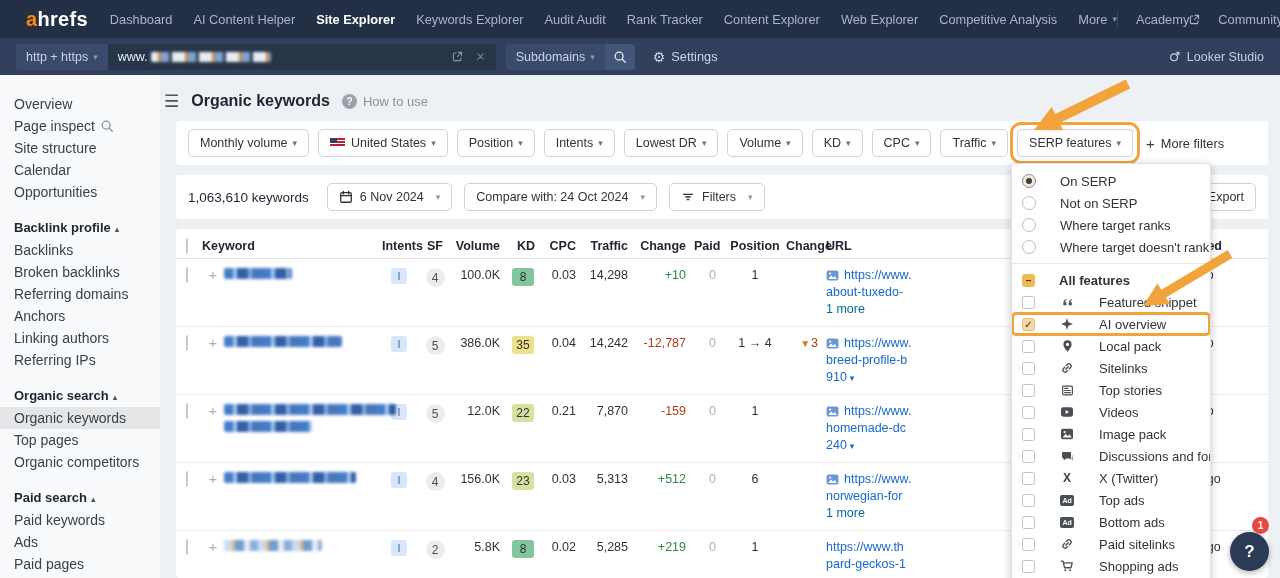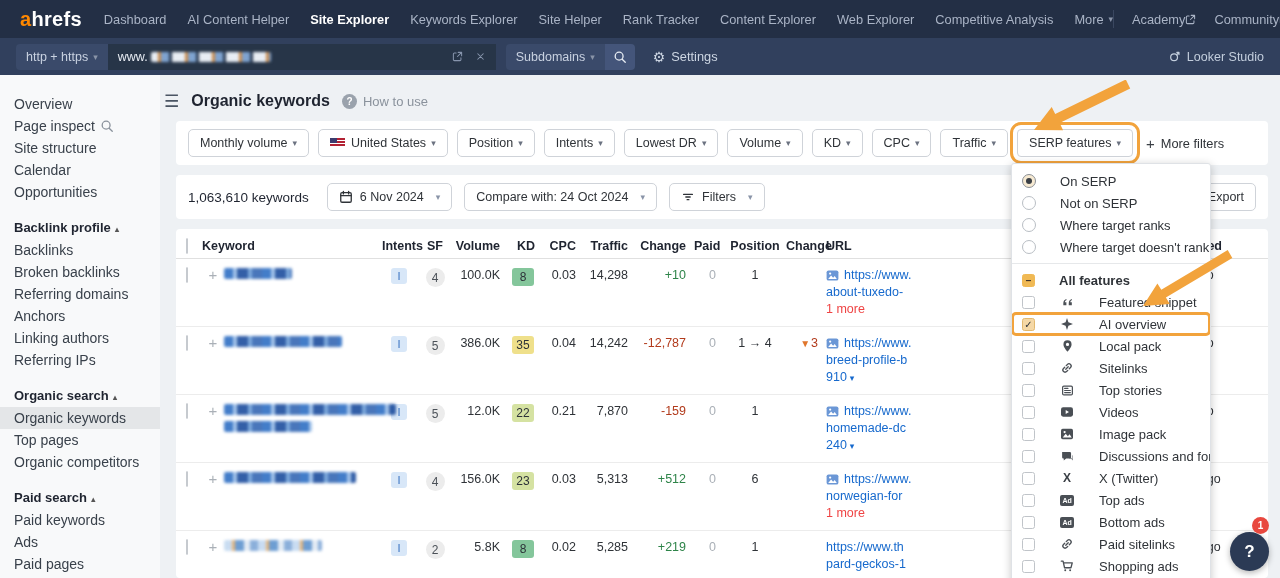--- a/index.html
+++ b/index.html
@@ -2,21 +2,21 @@
 <html><head>
 <meta charset="utf-8">
 <style>
   * { margin:0; padding:0; box-sizing:border-box; }
   html,body { width:1280px; height:578px; overflow:hidden; }
   body { position:relative; font-family:"Liberation Sans","DejaVu Sans",sans-serif; background:#eef1f4; font-size:13px; color:#2f3338; }
   .icon svg { display:block; }
   .caret { font-size:9px; color:#8a94a8; margin-left:5px; }
 
   
-  .topnav { position:absolute; top:0; left:0; right:0; height:38px; background:#232f45; display:flex; align-items:center; padding:0 20px; z-index:10; }
+  .topnav { position:absolute; top:0; left:0; right:0; height:38px; background:#232f45; display:flex; align-items:center; padding:0 26px; z-index:10; }
   .logo { font-size:20px; font-weight:700; letter-spacing:.3px; margin-right:22px; cursor:pointer; }
   .logo .a { color:#ff8800; } .logo .rest { color:#fff; }
   .nav-items { display:flex; align-items:center; gap:21px; }
   .nav-item { color:#aab4c6; font-size:12.8px; cursor:pointer; white-space:nowrap; display:flex; align-items:center; }
   .nav-item.active { color:#fff; font-weight:700; }
   .nav-right { margin-left:auto; display:flex; align-items:center; gap:18px; }
   .nav-divider { width:1px; height:18px; background:#3a4760; }
   .nav-link { color:#aab4c6; font-size:12.8px; display:flex; align-items:center; cursor:pointer; }
 
   
@@ -78,21 +78,21 @@
   .kwblur.light { background:repeating-linear-gradient(90deg,#bcd4ee 0 8px,#e0a45c 8px 11px,#4a86c8 11px 20px,#dde7f2 20px 26px,#6f9cd2 26px 34px); opacity:.8; }
   .intent-badge { display:inline-flex; width:16px; height:16px; border-radius:3px; background:#d8e7f8; color:#3b73c2; font-size:11px; align-items:center; justify-content:center; cursor:pointer; }
   .sf-pill { display:inline-flex; min-width:19px; height:19px; border-radius:10px; background:#ececec; color:#4b5158; font-size:12px; align-items:center; justify-content:center; padding:0 4px; }
   .kd-pill { display:inline-flex; width:22px; height:18px; border-radius:3px; color:#2d3238; font-size:12px; align-items:center; justify-content:center; margin-left:4px; }
   .kd-easy { background:#84c69b; } .kd-lime { background:#d5e2a2; } .kd-medium { background:#efe08b; }
   .pos { color:#2e8449; } .neg { color:#b23b1c; } .muted { color:#aab0b7; }
   .poschg .tri { color:#e0762c; font-size:10px; margin-right:1px; } .poschg .n { color:#b23b1c; }
   .urlcell { display:flex; flex-direction:column; gap:3px; }
   .urlline { display:flex; align-items:center; gap:5px; color:#1669cd; cursor:pointer; white-space:nowrap; }
   .url2 { margin-left:0; color:#1669cd; cursor:pointer; }
-  .url3-more { color:#ef4444; } .url3-link { color:#1669cd; cursor:pointer; }
+  .url3-more { color:#0369a1; } .url3-link { color:#1669cd; cursor:pointer; }
   .url3-link .caret { color:#1669cd; font-size:9px; margin-left:3px; }
   .serp-btn { display:inline-flex; align-items:center; gap:6px; height:25px; padding:0 9px; border:1px solid #d0d3d8; border-radius:4px; background:#fff; font-size:12px; cursor:pointer; }
   .updated { color:#2f3338; }
 
   
   .serp-dropdown { position:absolute; top:33px; left:-7px; width:200px; height:432px; background:#fff; z-index:40; border:1px solid #dfe2e6; border-radius:3px; box-shadow:0 2px 10px rgba(0,0,0,.22); padding-top:6px; overflow:hidden; cursor:default; }
   .dd-item { height:22px; display:flex; align-items:center; gap:24px; padding:0 10px; font-size:13px; color:#2f3338; cursor:pointer; white-space:nowrap; }
   .dd-item .lbl { font-weight:400; }
   .dd-item.bold .lbl { font-weight:700; }
   .radio { width:14px; height:14px; border:1px solid #b9bec4; border-radius:50%; flex:0 0 auto; position:relative; background:#fff; }
@@ -116,21 +116,21 @@
 </head>
 <body>
 
 <div class="topnav">
   <div class="logo"><span class="a">a</span><span class="rest">hrefs</span></div>
   <div class="nav-items">
       <div class="nav-item">Dashboard</div>
       <div class="nav-item">AI Content Helper</div>
       <div class="nav-item active">Site Explorer</div>
       <div class="nav-item">Keywords Explorer</div>
-      <div class="nav-item">Site Helper</div>
+      <div class="nav-item">Audit Audit</div>
       <div class="nav-item">Rank Tracker</div>
       <div class="nav-item">Content Explorer</div>
       <div class="nav-item">Web Explorer</div>
       <div class="nav-item">Competitive Analysis</div>
       <div class="nav-item">More<span class="caret">▾</span></div>
     </div>
   <div class="nav-right">
     <div class="nav-divider"></div>
     <div class="nav-link">
         <span>Academy</span>

